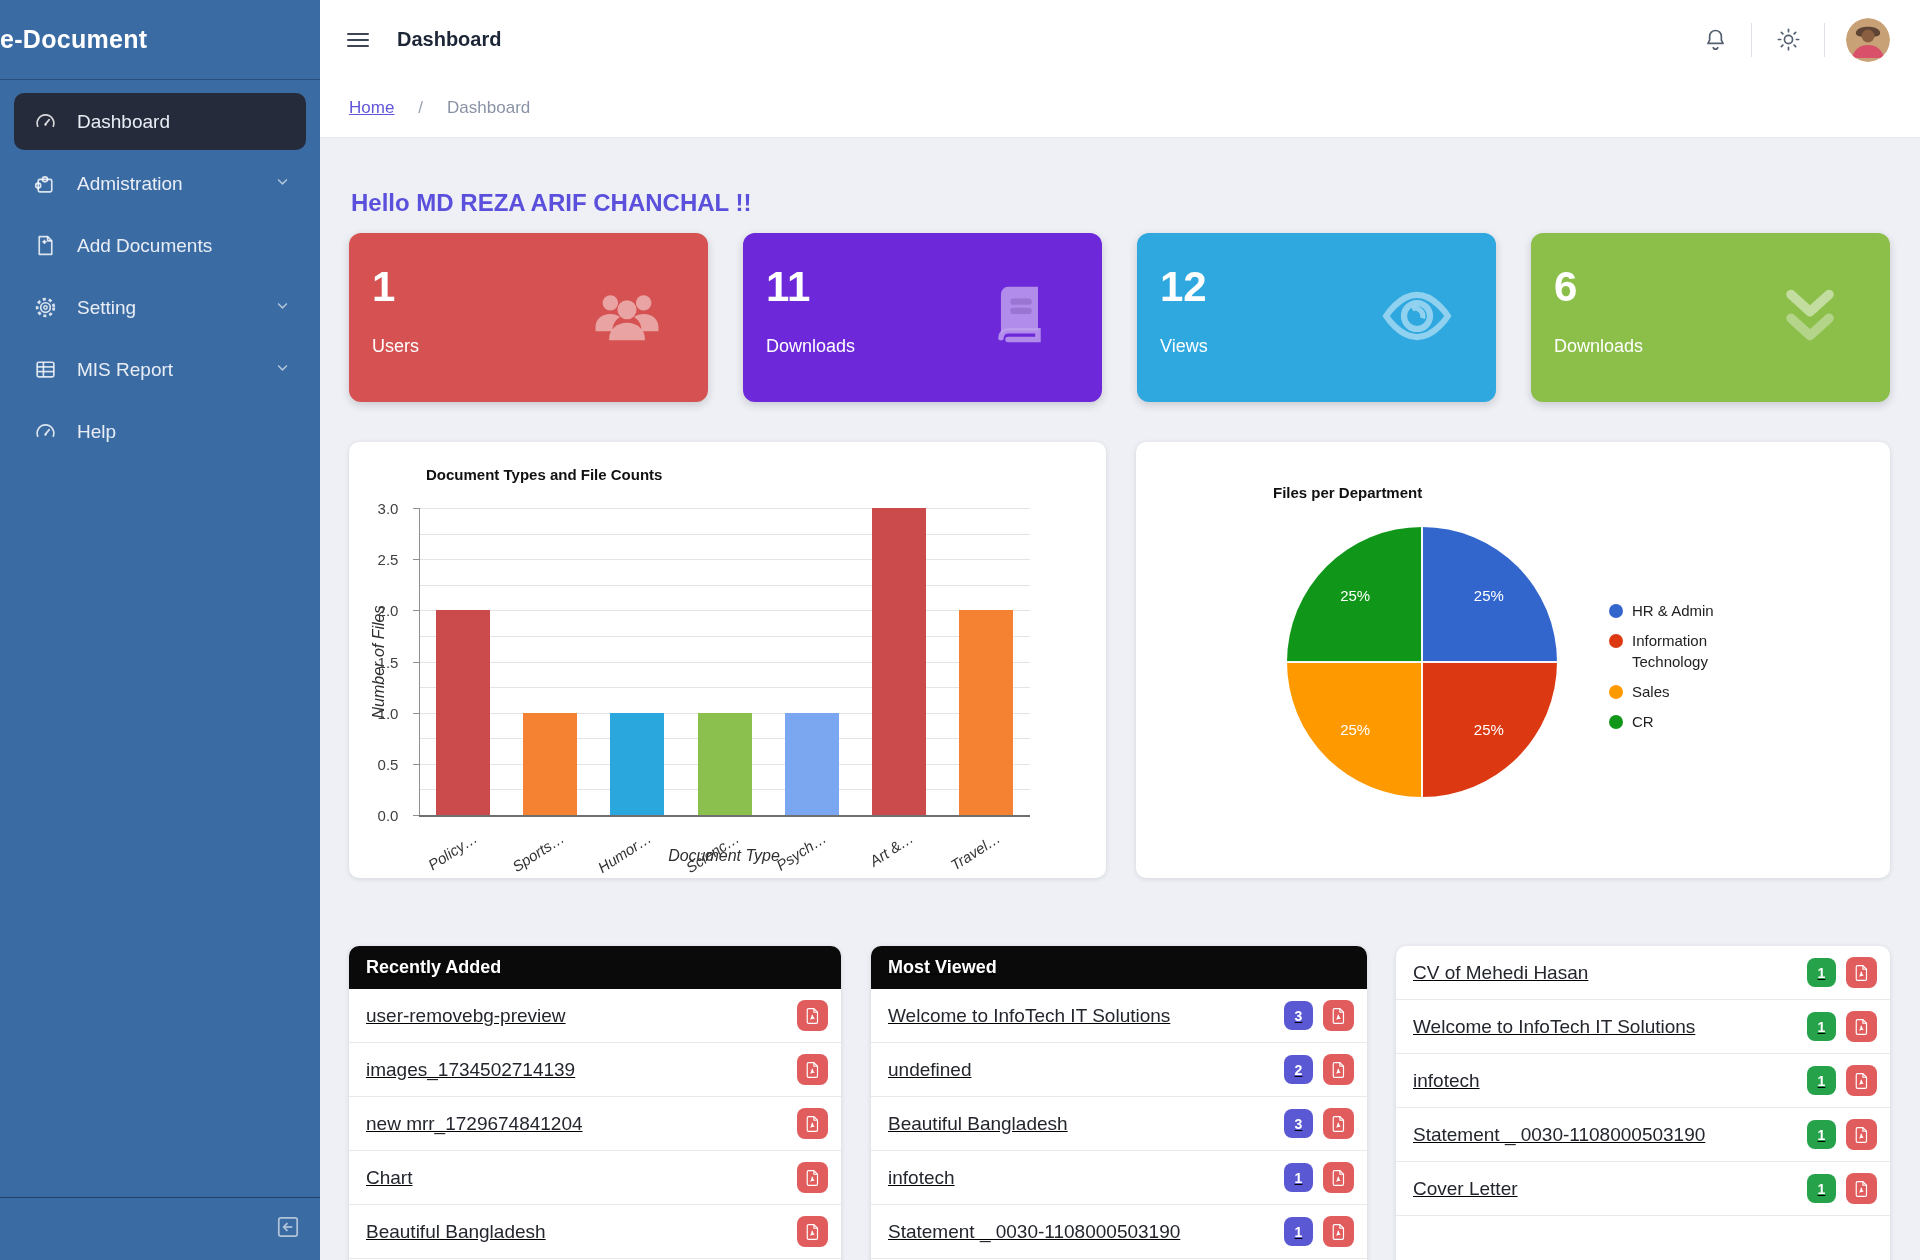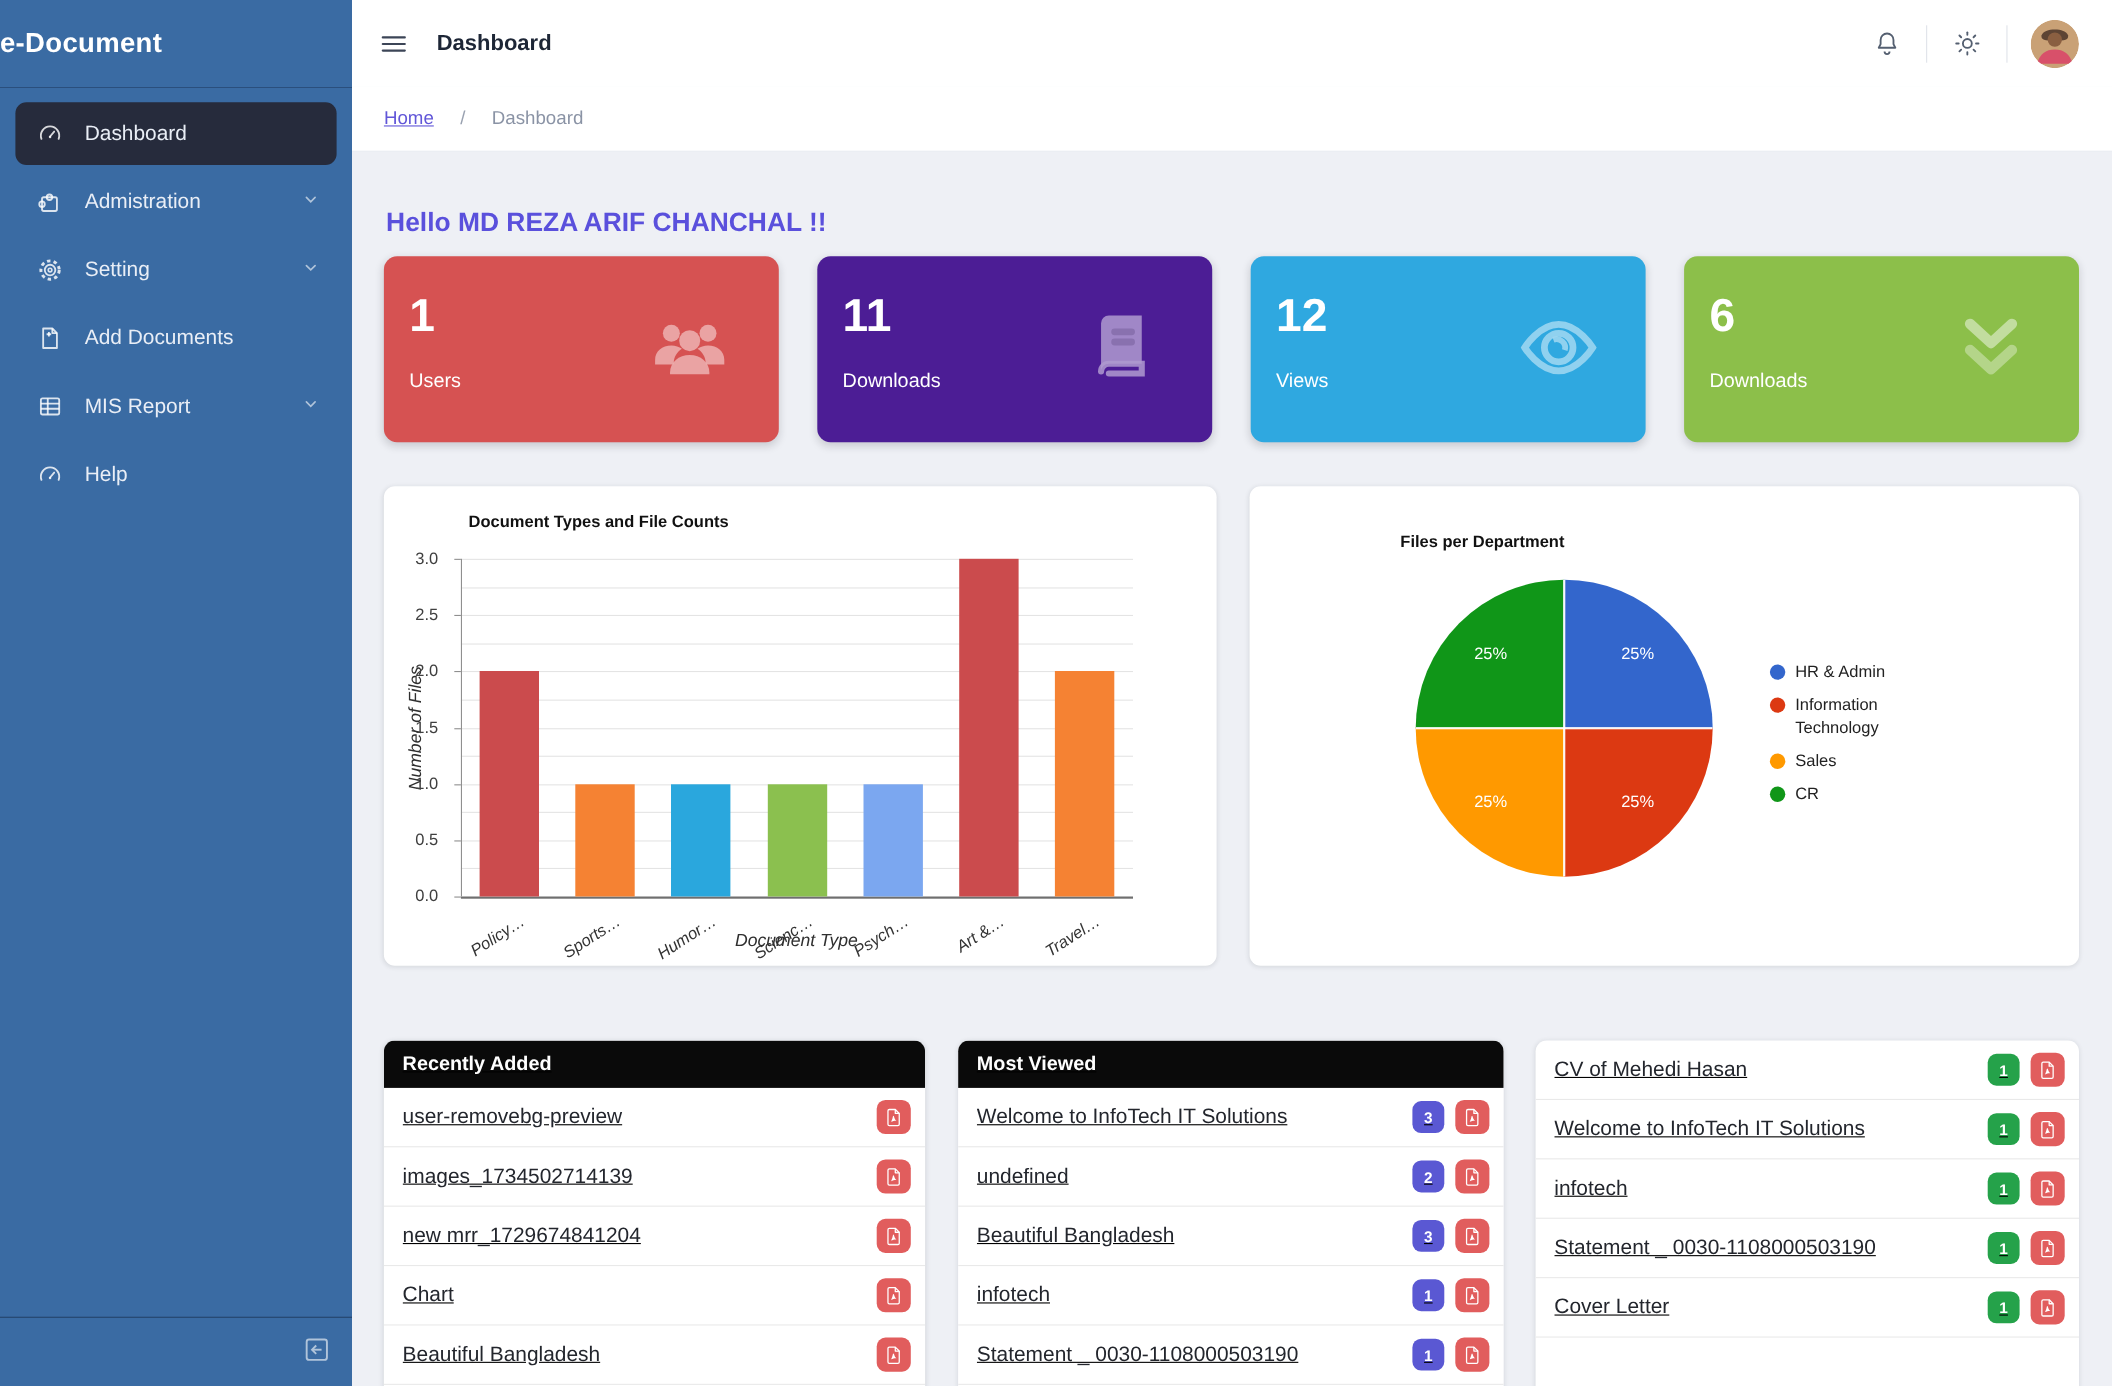--- a/index.html
+++ b/index.html
@@ -117,41 +117,41 @@
               <circle cx="5" cy="14" r="2.4"></circle>
             </svg>
           </span>
           <span>Admistration</span>
           <span class="chev"><svg viewBox="0 0 24 24" width="19" height="19" fill="none" stroke="rgba(255,255,255,0.8)" stroke-width="1.9" stroke-linecap="round">
               <polyline points="7,10 12,15 17,10"></polyline>
             </svg></span>
         </div>
         <div class="side-item">
           <span class="sicon">
+            <svg viewBox="0 0 24 24" width="25" height="25" fill="none" stroke="rgba(255,255,255,0.82)" stroke-width="1.6" stroke-linejoin="round">
+              <path d="M6 3.5h8l4 4v13H6z"></path>
+              <path d="M14 3.5v4h4"></path>
+              <line x1="9" y1="8.5" x2="13" y2="8.5"></line>
+              <line x1="11" y1="6.5" x2="11" y2="10.5"></line>
+            </svg>
+          </span>
+          <span>Add Documents</span>
+        </div>
+        <div class="side-item">
+          <span class="sicon">
             <svg viewBox="0 0 24 24" width="25" height="25" fill="none" stroke="rgba(255,255,255,0.82)">
               <circle cx="12" cy="12" r="8" stroke-width="2.6" stroke-dasharray="3 2.8"></circle>
               <circle cx="12" cy="12" r="4.6" stroke-width="1.6"></circle>
               <circle cx="12" cy="12" r="1.6" stroke-width="1.4"></circle>
             </svg>
           </span>
           <span>Setting</span>
           <span class="chev"><svg viewBox="0 0 24 24" width="19" height="19" fill="none" stroke="rgba(255,255,255,0.8)" stroke-width="1.9" stroke-linecap="round">
               <polyline points="7,10 12,15 17,10"></polyline>
             </svg></span>
-        </div>
-        <div class="side-item">
-          <span class="sicon">
-            <svg viewBox="0 0 24 24" width="25" height="25" fill="none" stroke="rgba(255,255,255,0.82)" stroke-width="1.6" stroke-linejoin="round">
-              <path d="M6 3.5h8l4 4v13H6z"></path>
-              <path d="M14 3.5v4h4"></path>
-              <line x1="9" y1="8.5" x2="13" y2="8.5"></line>
-              <line x1="11" y1="6.5" x2="11" y2="10.5"></line>
-            </svg>
-          </span>
-          <span>Add Documents</span>
         </div>
         <div class="side-item">
           <span class="sicon">
             <svg viewBox="0 0 24 24" width="25" height="25" fill="none" stroke="rgba(255,255,255,0.82)" stroke-width="1.6">
               <rect x="4" y="5" width="16" height="14" rx="1.5"></rect>
               <line x1="10" y1="5" x2="10" y2="19"></line>
               <line x1="4" y1="9.5" x2="20" y2="9.5"></line>
               <line x1="4" y1="14" x2="20" y2="14"></line>
             </svg>
           </span>
@@ -237,21 +237,21 @@
           <div class="stat-label">Users</div>
           <span class="stat-icon"><svg viewBox="0 0 24 24" width="74" height="74" fill="rgba(255,255,255,0.85)">
               <circle cx="6.6" cy="8.4" r="2.5"></circle>
               <circle cx="17.4" cy="8.4" r="2.5"></circle>
               <path d="M1.8 16.2c0-2.5 2.1-4.2 4.8-4.2 1.2 0 2.3.4 3.1 1-1.5 1-2.4 2.5-2.4 4.2v.4H1.8z"></path>
               <path d="M22.2 16.2c0-2.5-2.1-4.2-4.8-4.2-1.2 0-2.3.4-3.1 1 1.5 1 2.4 2.5 2.4 4.2v.4h5.5z"></path>
               <circle cx="12" cy="10.6" r="3.1"></circle>
               <path d="M6.2 20c0-3.1 2.6-5.2 5.8-5.2s5.8 2.1 5.8 5.2v.5H6.2z"></path>
             </svg></span>
         </div>
-        <div class="stat-card" style="background: #4c1d95;">
+        <div class="stat-card" style="background: #6d28d9;">
           <div class="stat-num">11</div>
           <div class="stat-label">Downloads</div>
           <span class="stat-icon"><svg viewBox="0 0 24 24" width="74" height="74" fill="none" stroke="rgba(255,255,255,0.85)" stroke-width="2" stroke-linecap="round">
               <path d="M5.5 5.5A2.3 2.3 0 0 1 7.8 3.2h9.7v14.2H7.8a2.3 2.3 0 0 0-2.3 2.3z" fill="rgba(255,255,255,0.85)" stroke="none"></path>
               <path d="M5.5 19.7a2.3 2.3 0 0 1 2.3-2.3h9.7v2.9H7.8" stroke-width="1.8"></path>
               <line x1="9.5" y1="8" x2="14.5" y2="8" stroke="rgba(0,0,0,0.18)"></line>
               <line x1="9.5" y1="11" x2="14.5" y2="11" stroke="rgba(0,0,0,0.18)"></line>
             </svg></span>
         </div>
         <div class="stat-card" style="background: rgb(47, 168, 224);">

